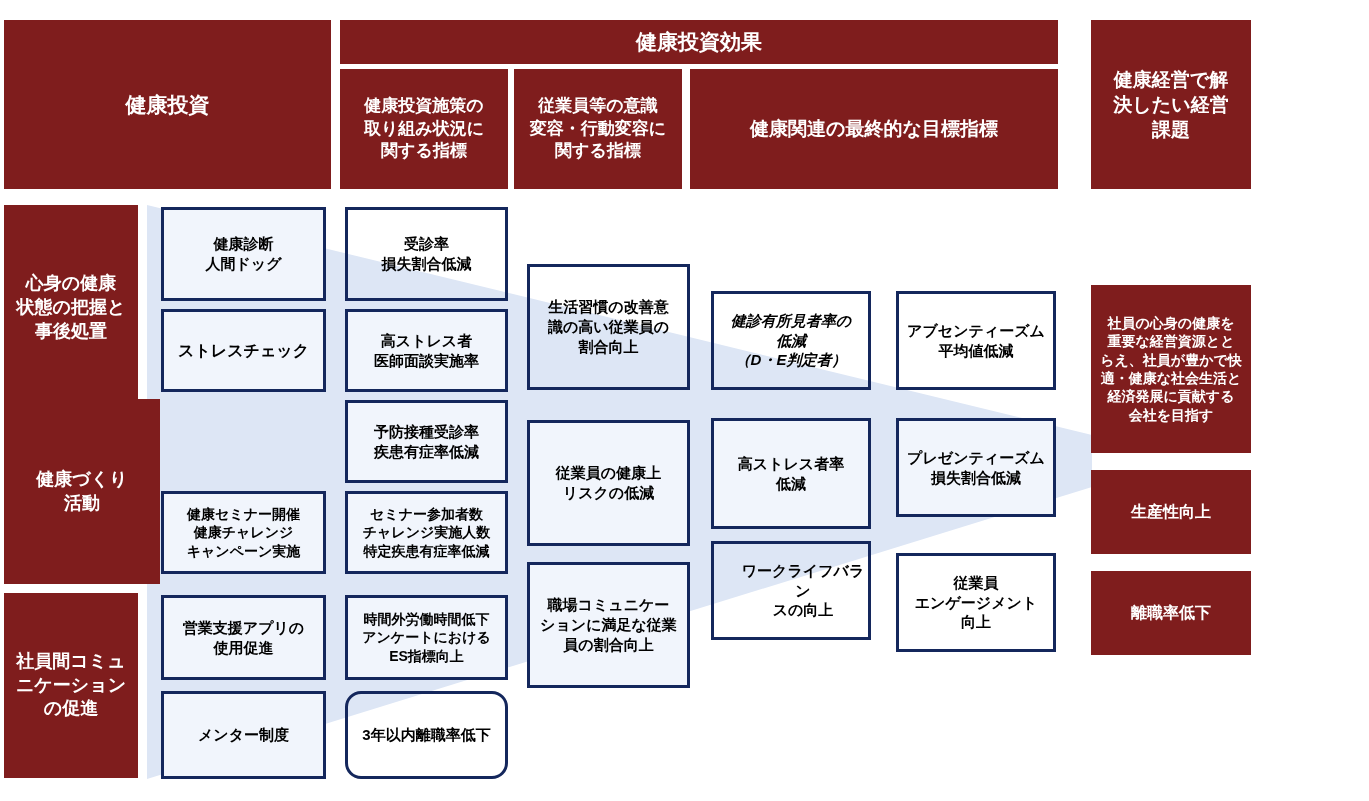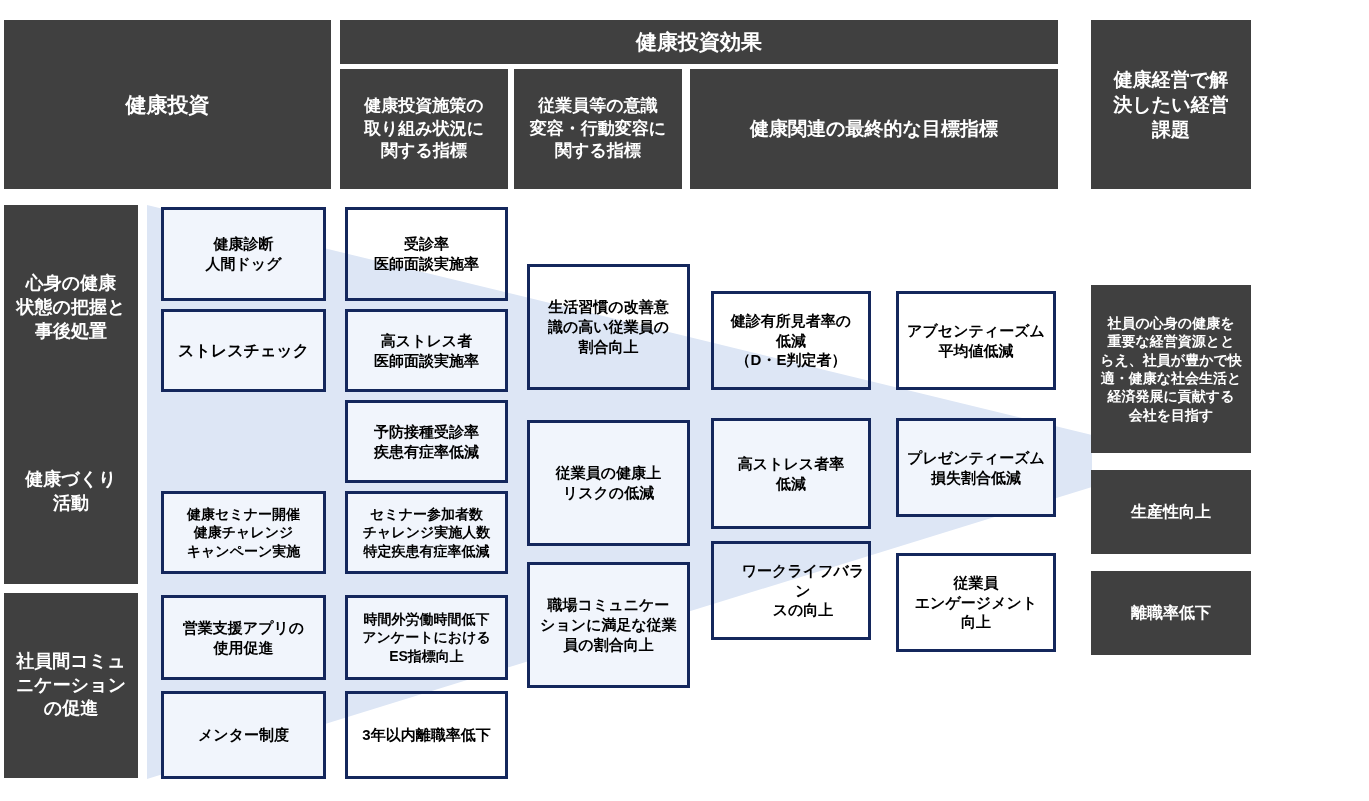--- a/index.html
+++ b/index.html
@@ -34,21 +34,21 @@
     display: flex;
     align-items: center;
     justify-content: center;
     text-align: center;
     line-height: 1.32;
     white-space: pre-line;
   }
 
   
   .navy {
-    background: #404040;
+    background: #7f1d1d;
     color: #ffffff;
     font-weight: bold;
   }
 
   
   .outlined {
     background: #f1f5fc;
     border: 3px solid #14275c;
     color: #000000;
     font-weight: bold;
@@ -107,21 +107,21 @@
     <span>健康経営で解
 決したい経営
 課題</span>
   </div>
 
   <div class="node navy fs-18" style="left:4px; top:205px; width:134px; height:206px;">
     <span>心身の健康
 状態の把握と
 事後処置</span>
   </div>
-  <div class="node navy fs-18" style="left:4px; top:399px; width:134px; height:185px;">
+  <div class="node navy fs-18" style="left:4px; top:399px; width:156px; height:185px;">
     <span>健康づくり
 活動</span>
   </div>
   <div class="node navy fs-18" style="left:4px; top:593px; width:134px; height:185px;">
     <span>社員間コミュ
 ニケーション
 の促進</span>
   </div>
 
   <div class="node outlined fs-15" style="left:161px; top:207px; width:165px; height:94px;">
@@ -139,60 +139,60 @@
   <div class="node outlined fs-15" style="left:161px; top:595px; width:165px; height:85px;">
     <span>営業支援アプリの
 使用促進</span>
   </div>
   <div class="node outlined fs-15" style="left:161px; top:691px; width:165px; height:88px;">
     <span>メンター制度</span>
   </div>
 
   <div class="node outlined-plain fs-15" style="left:345px; top:207px; width:163px; height:94px;">
     <span>受診率
-医師面談実施率</span>
+損失割合低減</span>
   </div>
   <div class="node outlined fs-15" style="left:345px; top:309px; width:163px; height:83px;">
     <span>高ストレス者
 医師面談実施率</span>
   </div>
   <div class="node outlined fs-15" style="left:345px; top:400px; width:163px; height:83px;">
     <span>予防接種受診率
 疾患有症率低減</span>
   </div>
   <div class="node outlined fs-14" style="left:345px; top:491px; width:163px; height:83px;">
     <span>セミナー参加者数
 チャレンジ実施人数
 特定疾患有症率低減</span>
   </div>
   <div class="node outlined fs-14" style="left:345px; top:595px; width:163px; height:85px;">
     <span>時間外労働時間低下
 アンケートにおける
 ES指標向上</span>
   </div>
-  <div class="node outlined-plain fs-15" style="left:345px; top:691px; width:163px; height:88px;">
+  <div class="node outlined-plain fs-15" style="left:345px; top:691px; width:163px; height:88px;border-radius:16px;">
     <span>3年以内離職率低下</span>
   </div>
 
   <div class="node outlined-plain fs-15" style="left:527px; top:264px; width:163px; height:126px;">
     <span>生活習慣の改善意
 識の高い従業員の
 割合向上</span>
   </div>
   <div class="node outlined fs-15" style="left:527px; top:420px; width:163px; height:126px;">
     <span>従業員の健康上
 リスクの低減</span>
   </div>
   <div class="node outlined fs-15" style="left:527px; top:562px; width:163px; height:126px;">
     <span>職場コミュニケー
 ションに満足な従業
 員の割合向上</span>
   </div>
 
-  <div class="node outlined-plain fs-15" style="left:711px; top:291px; width:160px; height:99px;">
+  <div class="node outlined-plain fs-15" style="left:711px; top:291px; width:160px; height:99px;font-style:italic;">
     <span>健診有所見者率の
 低減
 （D・E判定者）</span>
   </div>
   <div class="node outlined fs-15" style="left:711px; top:418px; width:160px; height:111px;">
     <span>高ストレス者率
 低減</span>
   </div>
   <div class="node outlined-plain fs-15" style="left:711px; top:541px; width:160px; height:99px;padding-left:24px;">
     <span>ワークライフバラン

